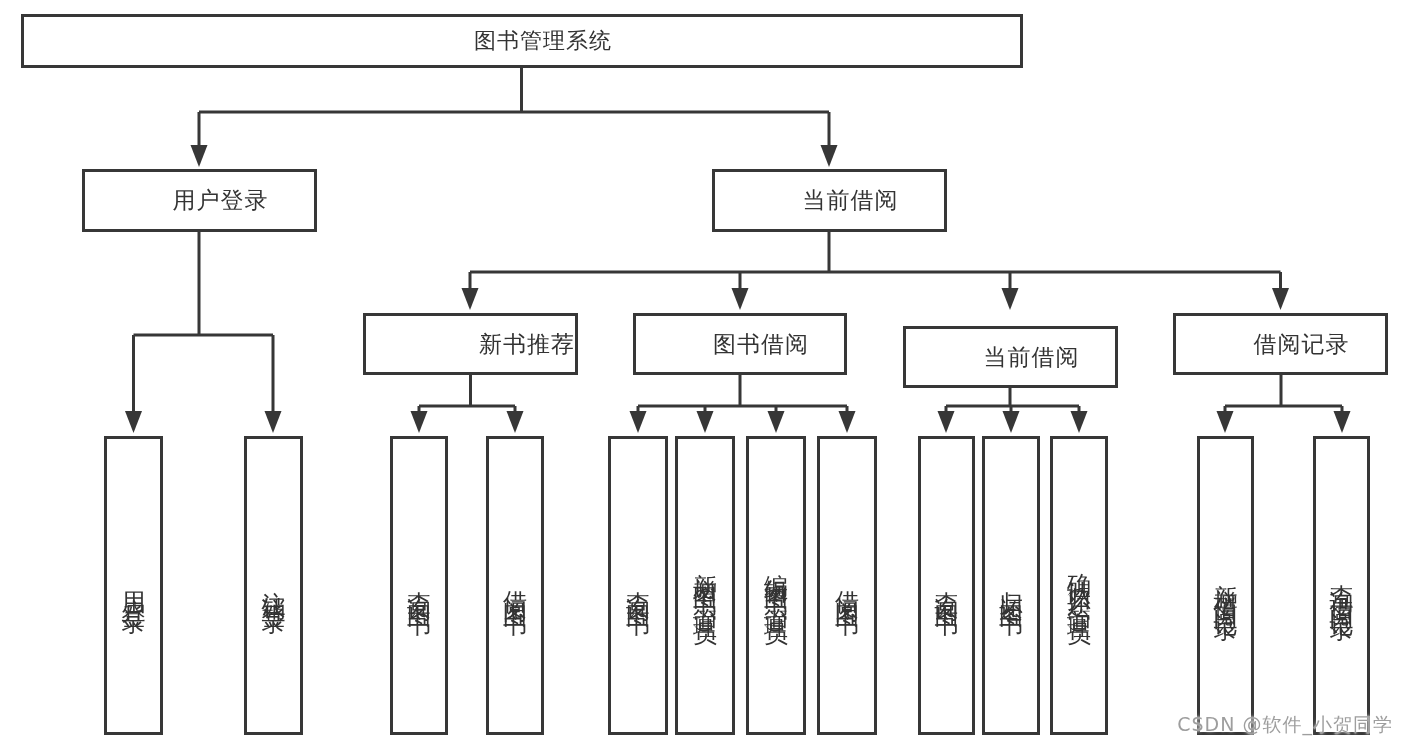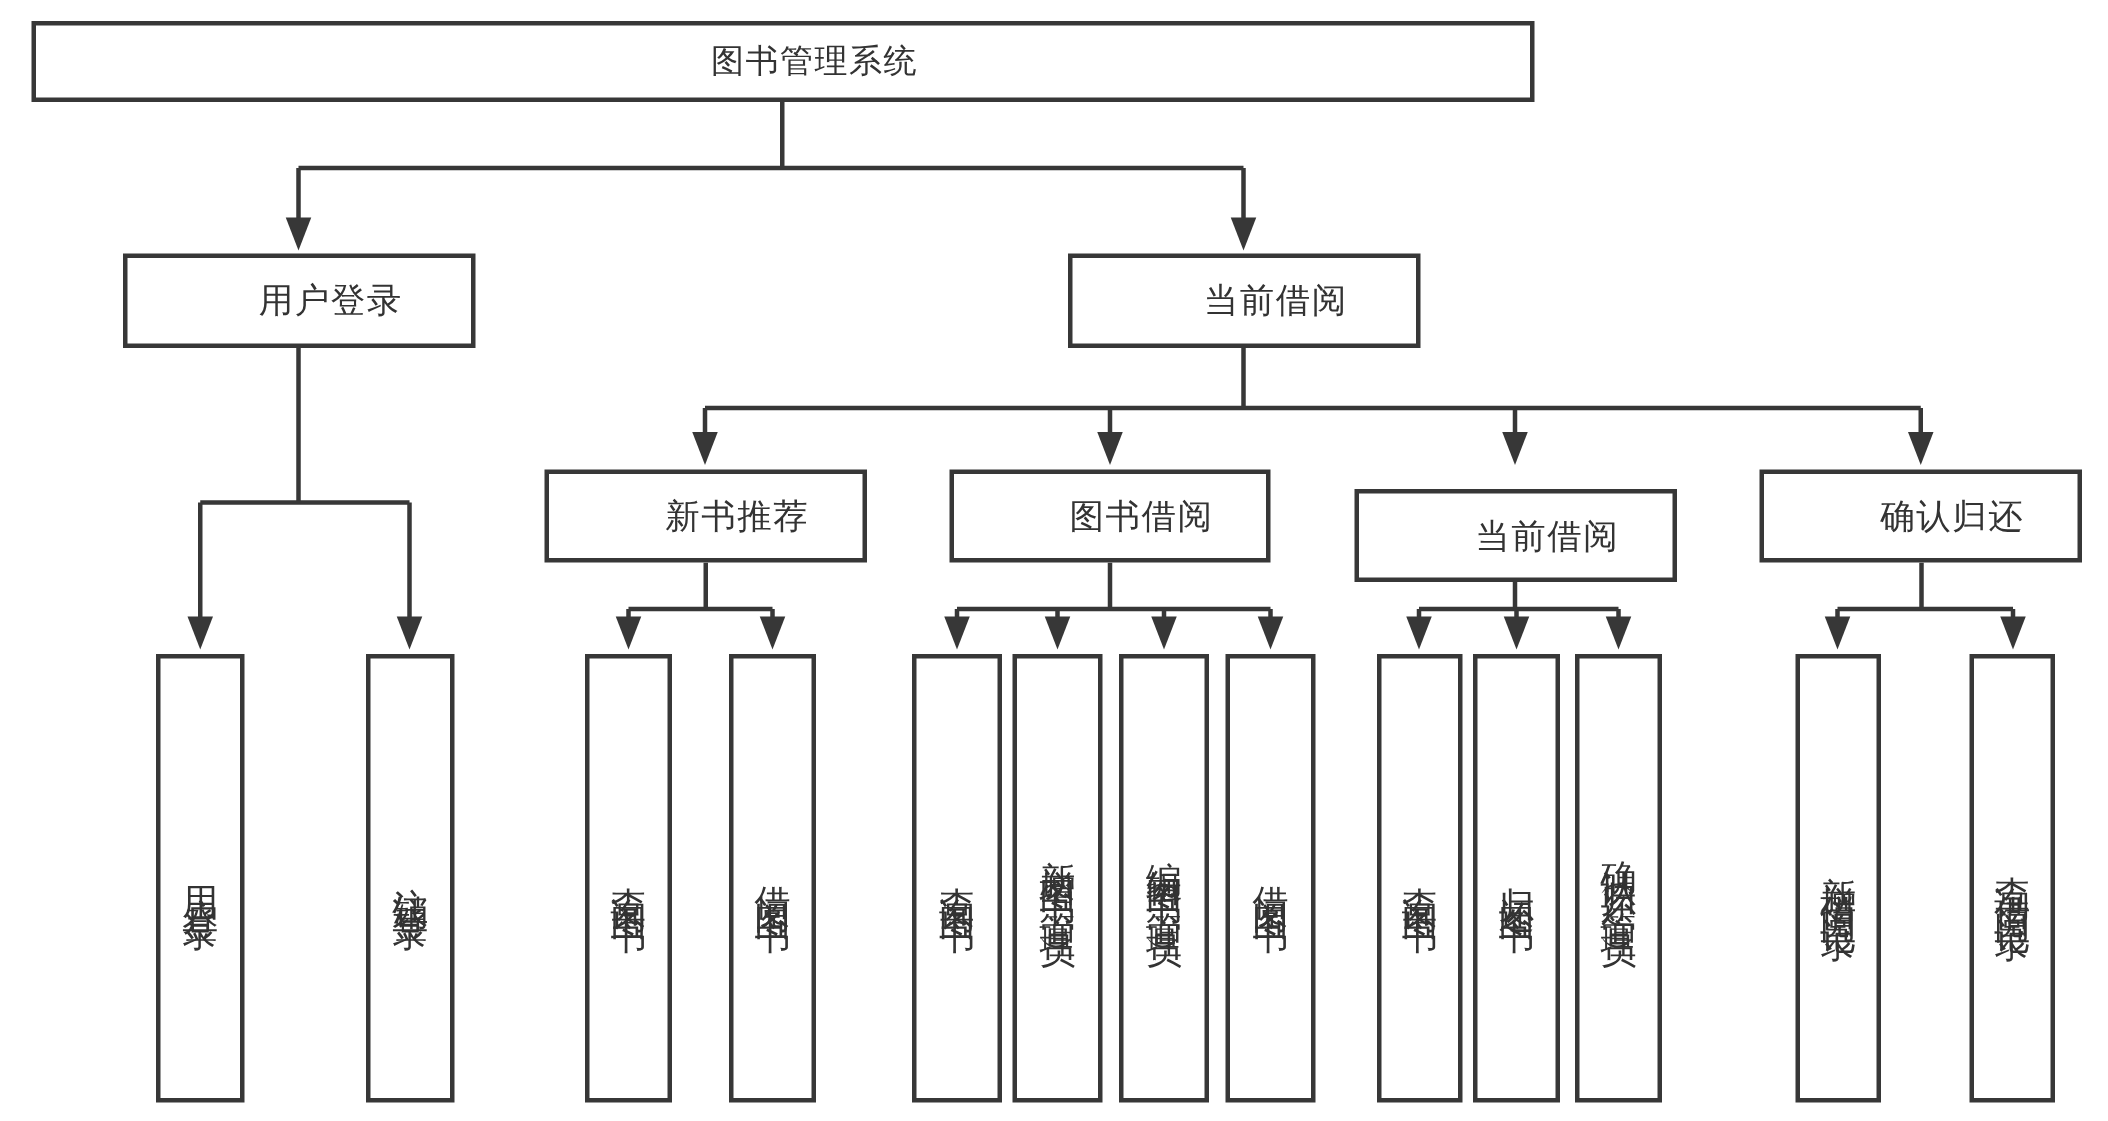--- a/index.html
+++ b/index.html
@@ -74,31 +74,31 @@
     <span>图书管理系统</span>
   </div>
 
   <div class="box hbox" style="left:82px;top:169px;width:235px;height:63px;">
     <span>用户登录</span>
   </div>
   <div class="box hbox" style="left:712px;top:169px;width:235px;height:63px;">
     <span>当前借阅</span>
   </div>
 
-  <div class="box hbox" style="left:363px;top:313px;width:215px;height:62px;">
+  <div class="box hbox" style="left:363px;top:313px;width:215px;height:62px;justify-content:flex-end;">
     <span>新书推荐</span>
   </div>
   <div class="box hbox" style="left:633px;top:313px;width:214px;height:62px;">
     <span>图书借阅</span>
   </div>
   <div class="box hbox" style="left:903px;top:313px;width:215px;height:62px;margin-top:13px;">
     <span>当前借阅</span>
   </div>
   <div class="box hbox" style="left:1173px;top:313px;width:215px;height:62px;">
-    <span>确认归还</span>
+    <span>借阅记录</span>
   </div>
 
   <div class="box vbox" style="left:104px;top:436px;width:59px;height:299px;">
     <span>用户登录</span>
   </div>
   <div class="box vbox" style="left:244px;top:436px;width:59px;height:299px;">
     <span>注销登录</span>
   </div>
 
   <div class="box vbox" style="left:390px;top:436px;width:58px;height:299px;">
@@ -131,14 +131,15 @@
     <span>确认归还（管理员）</span>
   </div>
 
   <div class="box vbox" style="left:1197px;top:436px;width:57px;height:299px;">
     <span>新增借阅记录</span>
   </div>
   <div class="box vbox" style="left:1313px;top:436px;width:57px;height:299px;">
     <span>查询借阅记录</span>
   </div>
 
+  <div class="watermark">CSDN @软件_小贺同学</div>
 
 </div>
 
 </body></html>

